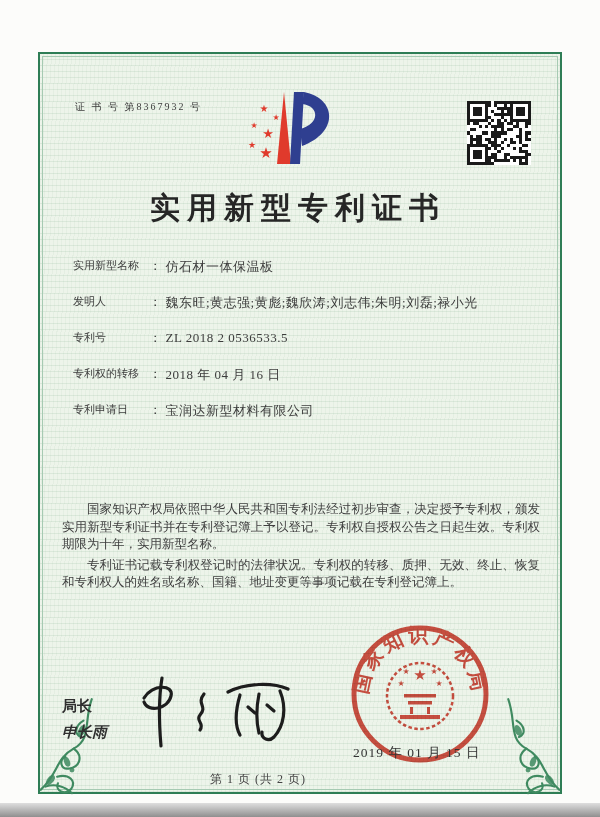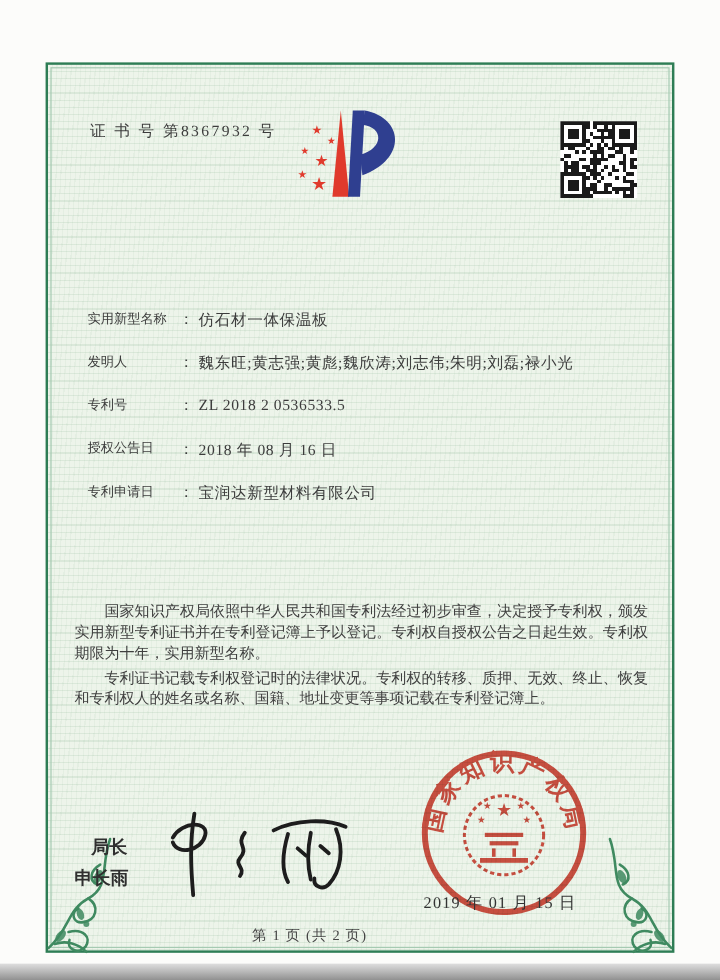--- a/index.html
+++ b/index.html
@@ -14,45 +14,45 @@
          background:
            repeating-linear-gradient(93deg, rgba(255,255,255,0) 0 3px, rgba(122,170,133,.08) 3px 4px),
            repeating-linear-gradient(0deg, rgba(122,170,133,.16) 0 1px, rgba(0,0,0,0) 1px 6px),
            var(--paper-tint,#edf4ea);
          z-index:1;}
   .frame-inner{position:absolute;inset:2px;border:1px solid #a6cab2;}
   .orn{position:absolute;width:66px;height:110px;z-index:3;}
   .orn.left{left:-6px;bottom:-10px;}
   .orn.right{right:-6px;bottom:-10px;transform:scaleX(-1);}
 
-  .cert-no{position:absolute;left:75px;top:100px;z-index:2;font-size:13px;letter-spacing:2px;
+  .cert-no{position:absolute;left:75px;top:100px;z-index:2;font-size:10px;letter-spacing:2px;
            color:var(--text-dark,#3c3c3c);}
   .logo{position:absolute;left:240px;top:84px;width:104px;height:86px;z-index:2;}
   .qr{position:absolute;left:467px;top:101px;width:64px;height:64px;z-index:2;background:#fff;}
   .title{position:absolute;left:38px;top:188px;width:520px;text-align:center;z-index:2;
          font-size:30px;font-weight:600;letter-spacing:7px;color:#262626;}
 
   .fields{position:absolute;left:73px;top:258px;width:470px;z-index:2;font-size:13px;
           color:var(--text-dark,#3c3c3c);}
   .frow{position:relative;height:21px;margin-bottom:15px;white-space:nowrap;}
   .flabel{display:inline-block;width:76px;height:19px;overflow:hidden;text-align:justify;
           text-align-last:justify;vertical-align:top;font-size:11px;}
   .flabel::after{content:"";display:inline-block;width:100%;}
   .fcolon{display:inline-block;vertical-align:top;font-size:12.5px;}
   .fvalue{display:inline-block;vertical-align:top;margin-left:4px;letter-spacing:0.5px;}
   .fextra{position:absolute;left:240px;top:0;}
 
   .paras{position:absolute;left:62px;top:501px;width:478px;z-index:2;font-size:12.5px;
          line-height:17.5px;color:#3f3f3f;text-align:justify;}
   .paras p{margin:0 0 3px 0;text-indent:2em;}
 
-  .director-title{position:absolute;left:76px;top:697px;z-index:4;font-size:15px;font-weight:700;
+  .director-title{position:absolute;left:62px;top:697px;z-index:4;font-size:15px;font-weight:700;
          font-family:Liberation Sans, sans-serif;color:#2f2f2f;}
   .director-name{position:absolute;left:62px;top:723px;z-index:4;font-size:15px;font-weight:700;
-         font-family:"Liberation Sans","DejaVu Sans",sans-serif;color:#2f2f2f;}
+         font-family:"Liberation Sans","DejaVu Sans",sans-serif;color:#2f2f2f;font-style:italic;}
   .signature{position:absolute;left:128px;top:668px;width:180px;height:85px;z-index:4;}
   .seal{position:absolute;left:348px;top:622px;width:144px;height:144px;z-index:3;
         mix-blend-mode:multiply;}
   .issue-date{position:absolute;left:353px;top:744px;z-index:5;font-size:13.5px;letter-spacing:1px;
         color:#333;white-space:nowrap;}
   .footer{position:absolute;left:38px;top:771px;width:440px;text-align:center;z-index:2;
         font-size:12px;color:#444;letter-spacing:1px;}
 </style>
 </head>
 <body>
@@ -347,26 +347,27 @@
         <rect x="4" y="20" width="1" height="1" fill="#1a1a1a"></rect>
         <rect x="5" y="20" width="1" height="1" fill="#1a1a1a"></rect>
         <rect x="6" y="20" width="1" height="1" fill="#1a1a1a"></rect>
         <rect x="7" y="20" width="1" height="1" fill="#1a1a1a"></rect>
         <rect x="8" y="20" width="1" height="1" fill="#1a1a1a"></rect>
         <rect x="17" y="20" width="1" height="1" fill="#1a1a1a"></rect>
         <rect x="18" y="20" width="1" height="1" fill="#1a1a1a"></rect>
         <rect x="19" y="20" width="1" height="1" fill="#1a1a1a"></rect>
       </svg>
 
+    <div class="title">实用新型专利证书</div>
 
     <div class="fields">
         <div class="frow"><span class="flabel">实用新型名称</span><span class="fcolon">：</span><span class="fvalue">仿石材一体保温板</span></div>
         <div class="frow"><span class="flabel">发明人</span><span class="fcolon">：</span><span class="fvalue">魏东旺;黄志强;黄彪;魏欣涛;刘志伟;朱明;刘磊;禄小光</span></div>
         <div class="frow"><span class="flabel">专利号</span><span class="fcolon">：</span><span class="fvalue">ZL 2018 2 0536533.5</span></div>
-        <div class="frow"><span class="flabel">授权公告日</span><span class="fcolon">：</span><span class="fvalue">2018 年 08 月 16 日</span></div>
+        <div class="frow"><span class="flabel">专利权的转移</span><span class="fcolon">：</span><span class="fvalue">2018 年 04 月 16 日</span></div>
         <div class="frow"><span class="flabel">专利申请日</span><span class="fcolon">：</span><span class="fvalue">宝润达新型材料有限公司</span></div>
       </div>
 
     <div class="paras">
         <p>国家知识产权局依照中华人民共和国专利法经过初步审查，决定授予专利权，颁发实用新型专利证书并在专利登记簿上予以登记。专利权自授权公告之日起生效。专利权期限为十年，实用新型名称。</p>
         <p>专利证书记载专利权登记时的法律状况。专利权的转移、质押、无效、终止、恢复和专利权人的姓名或名称、国籍、地址变更等事项记载在专利登记簿上。</p>
       </div>
 
     <div class="director-title">局长</div>
     <div class="director-name">申长雨</div>

